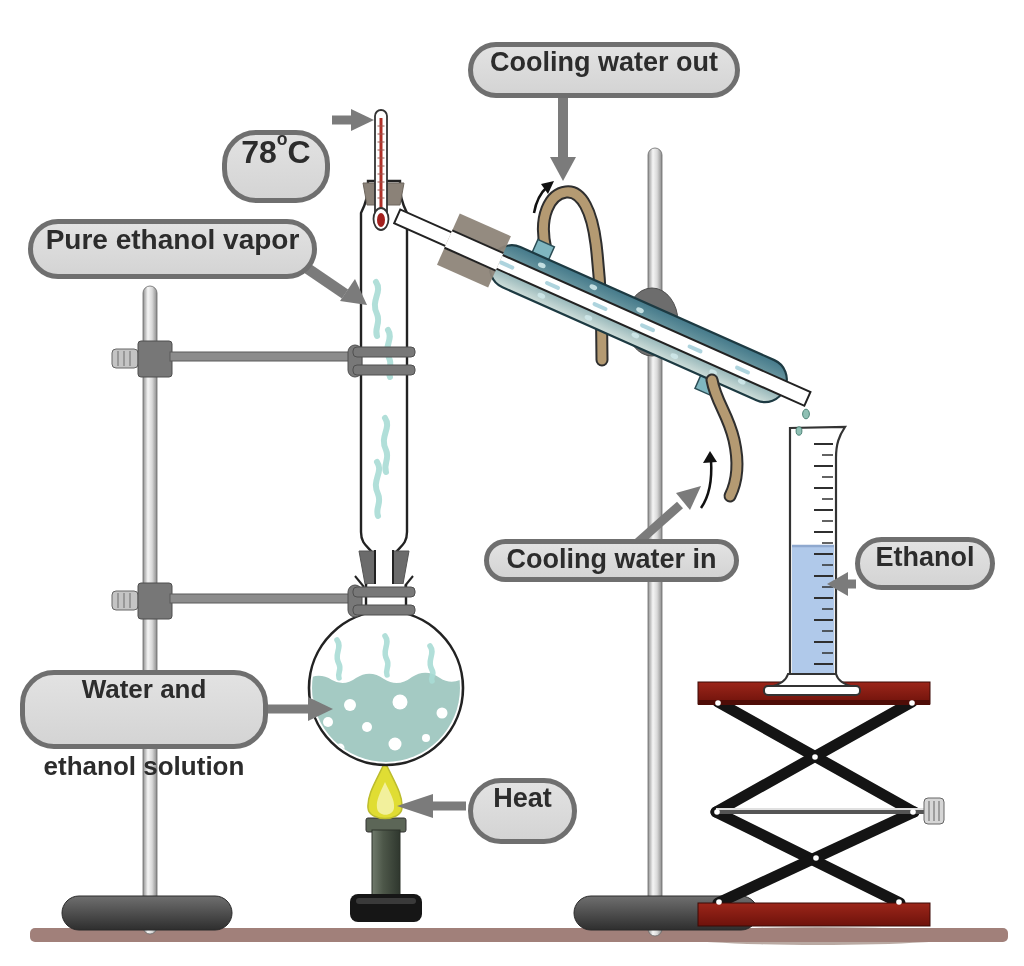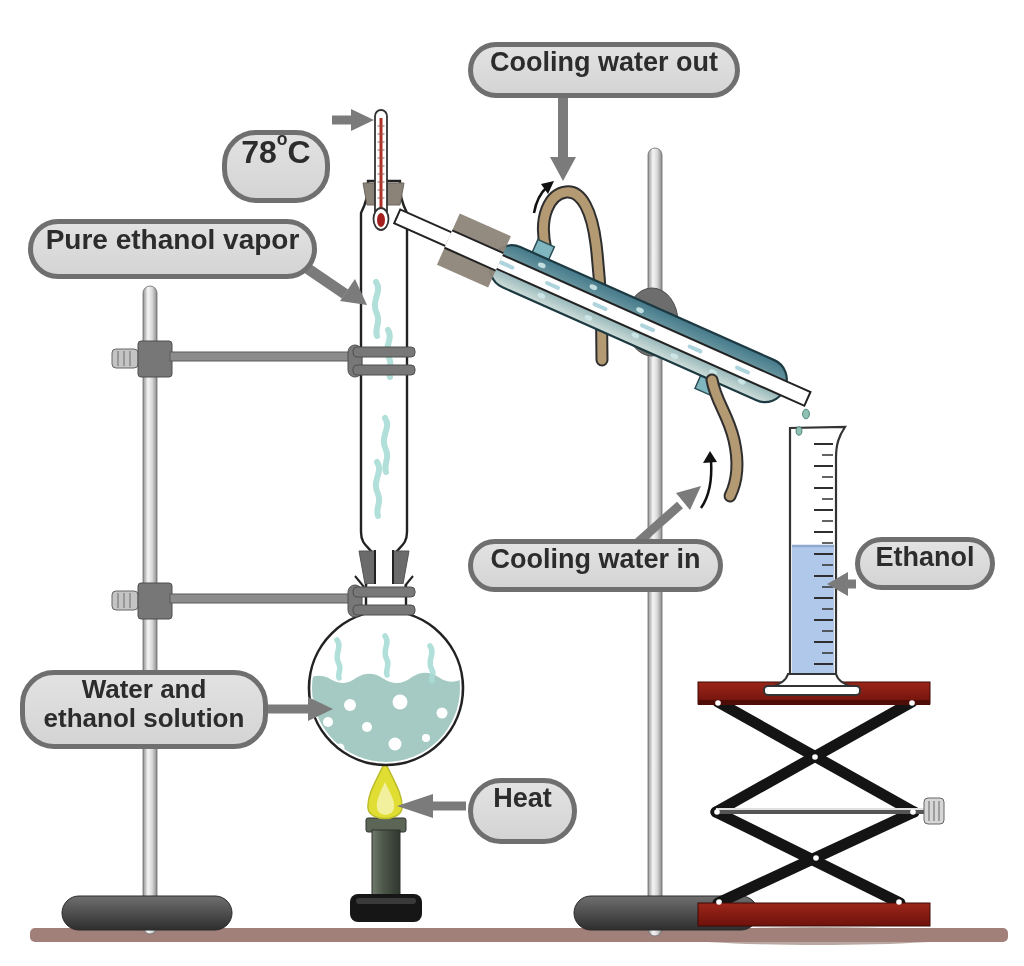--- a/index.html
+++ b/index.html
@@ -9,23 +9,23 @@
   .callout{position:absolute;display:flex;flex-direction:column;align-items:center;justify-content:flex-start;
            background:linear-gradient(#e2e2e2,#d4d4d4);
            border:5px solid #6f6f6f;border-radius:34px;
            font-weight:bold;color:#2c2c2c;text-align:center;line-height:1.12;
            box-sizing:border-box;z-index:5;}
   .callout .row{display:flex;align-items:flex-start;justify-content:center;}
   #label-temperature{left:222px;top:87px;width:108px;height:73px;font-size:32px;margin-top:43px;}
   #label-temperature sup{font-size:0.55em;line-height:1;margin-top:-4px;}
   #label-cooling-water-out{left:468px;top:42px;width:272px;height:56px;font-size:27px;}
   #label-pure-ethanol-vapor{left:28px;top:186px;width:289px;height:60px;font-size:28px;margin-top:33px;}
-  #label-cooling-water-in{left:468px;top:539px;width:255px;height:53px;font-size:27px;}
+  #label-cooling-water-in{left:484px;top:539px;width:255px;height:43px;font-size:27px;}
   #label-ethanol{left:855px;top:537px;width:140px;height:53px;font-size:27px;}
-  #label-water-ethanol{left:20px;top:670px;width:248px;height:79px;font-size:26px;}
+  #label-water-ethanol{left:20px;top:670px;width:248px;height:79px;font-size:26px;gap:48px;}
   #label-heat{left:468px;top:778px;width:109px;height:66px;font-size:27px;}
 </style>
 </head>
 <body>
 
 <div id="canvas">
 
 <svg width="1024" height="966" viewBox="0 0 1024 966">
   <defs>
     <linearGradient id="rodG" x1="0" y1="0" x2="1" y2="0">

